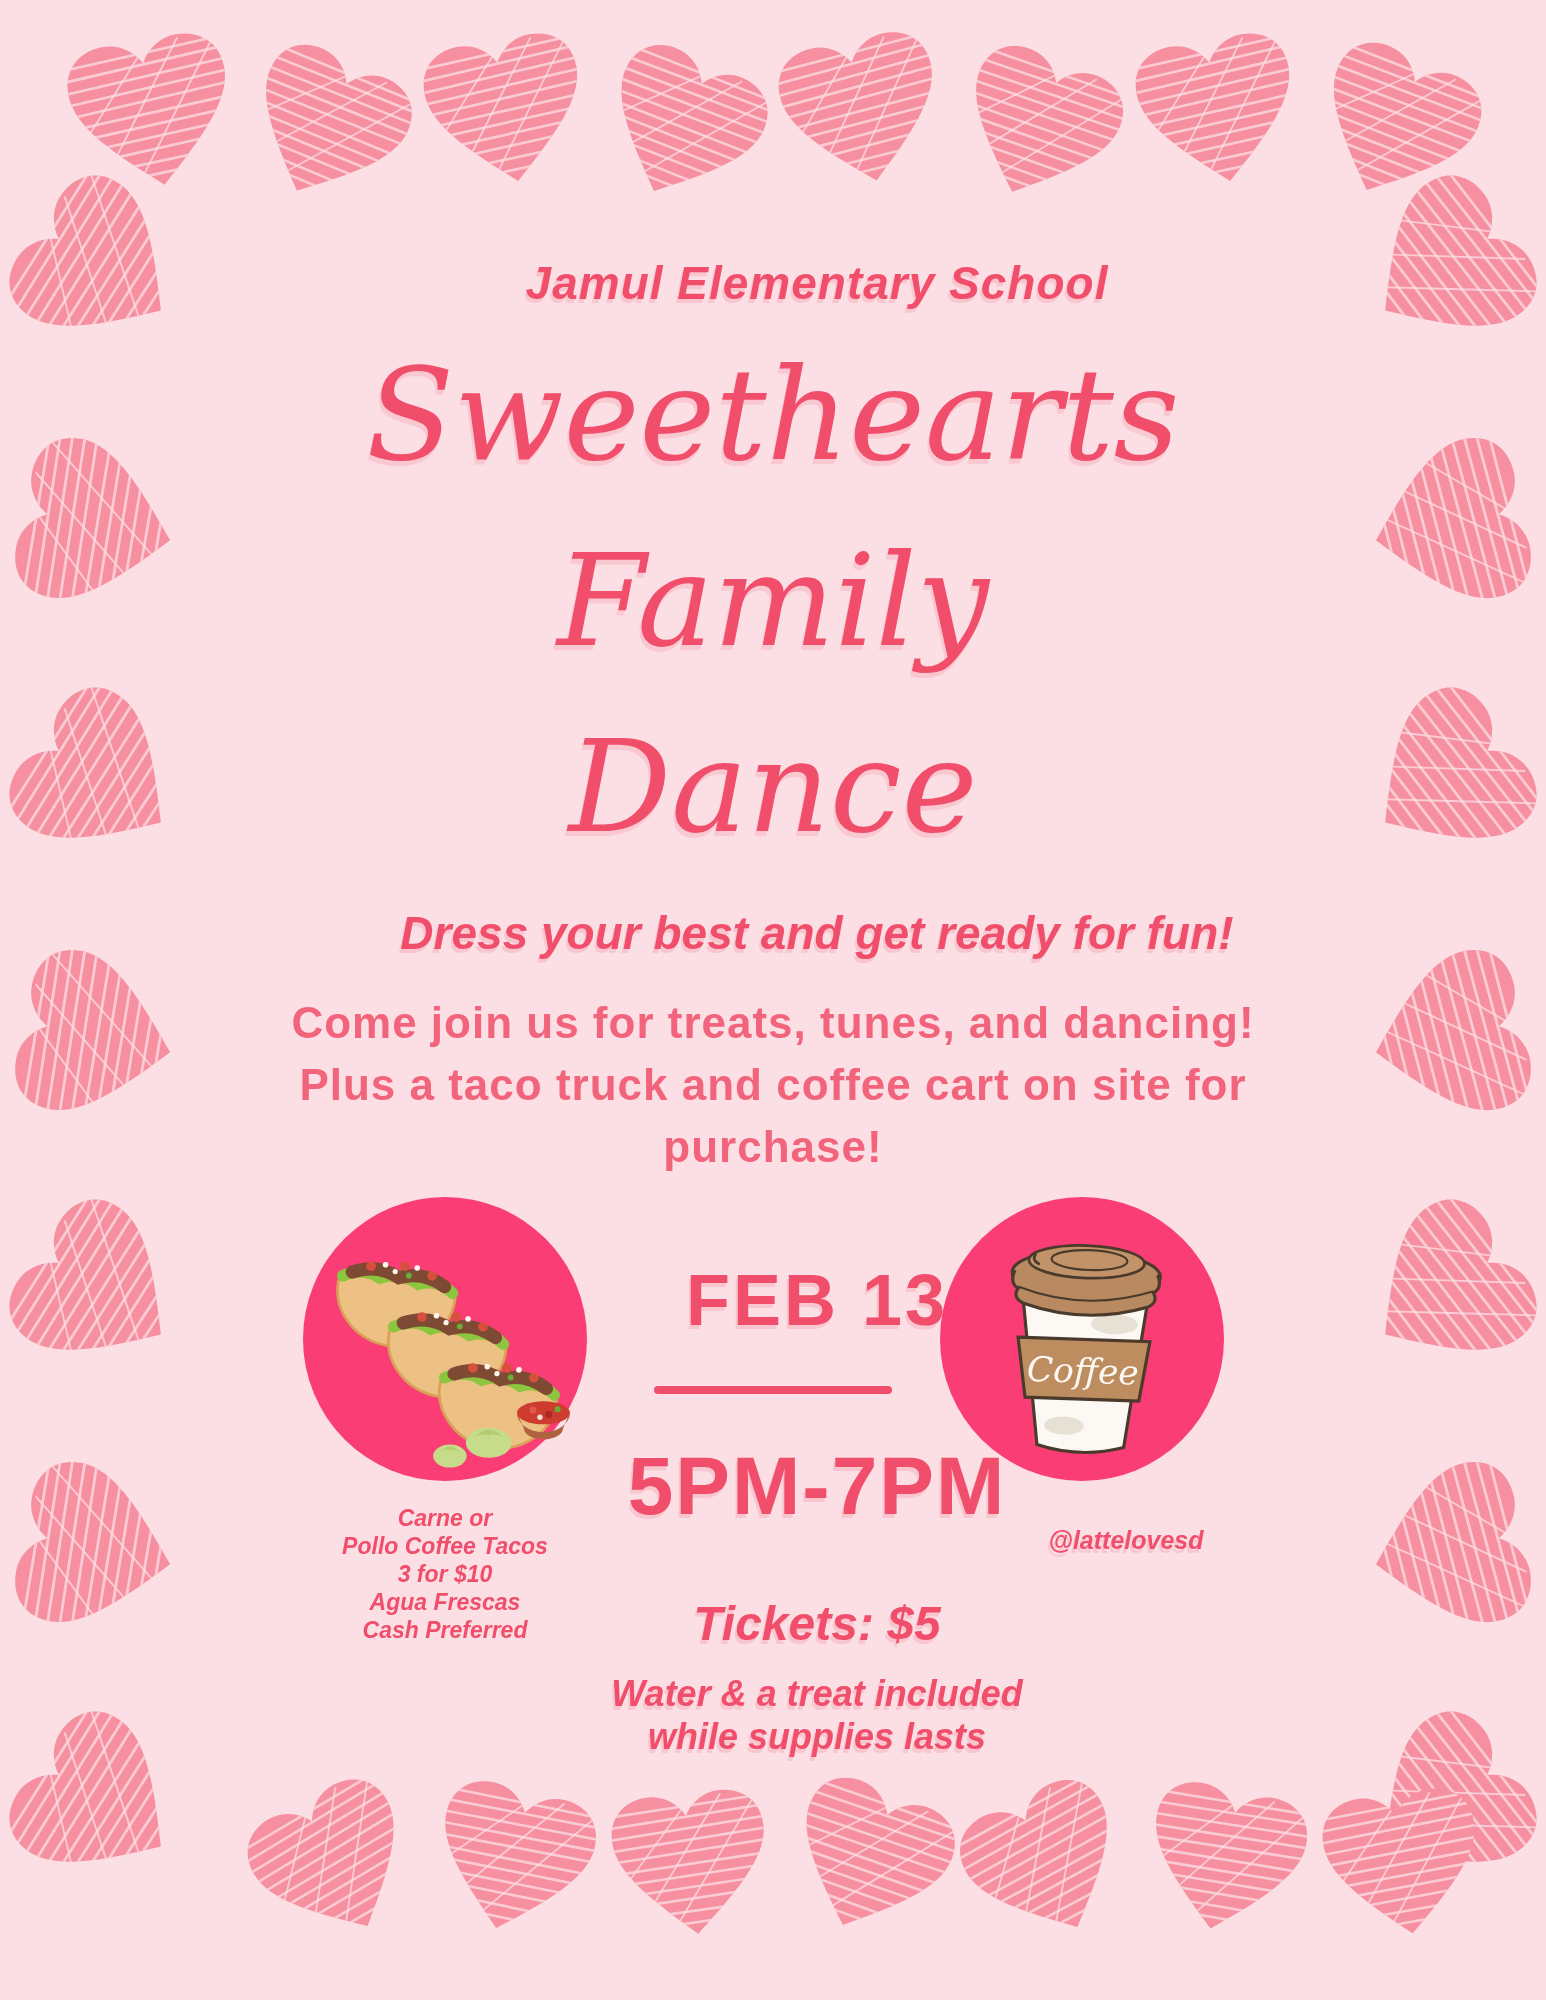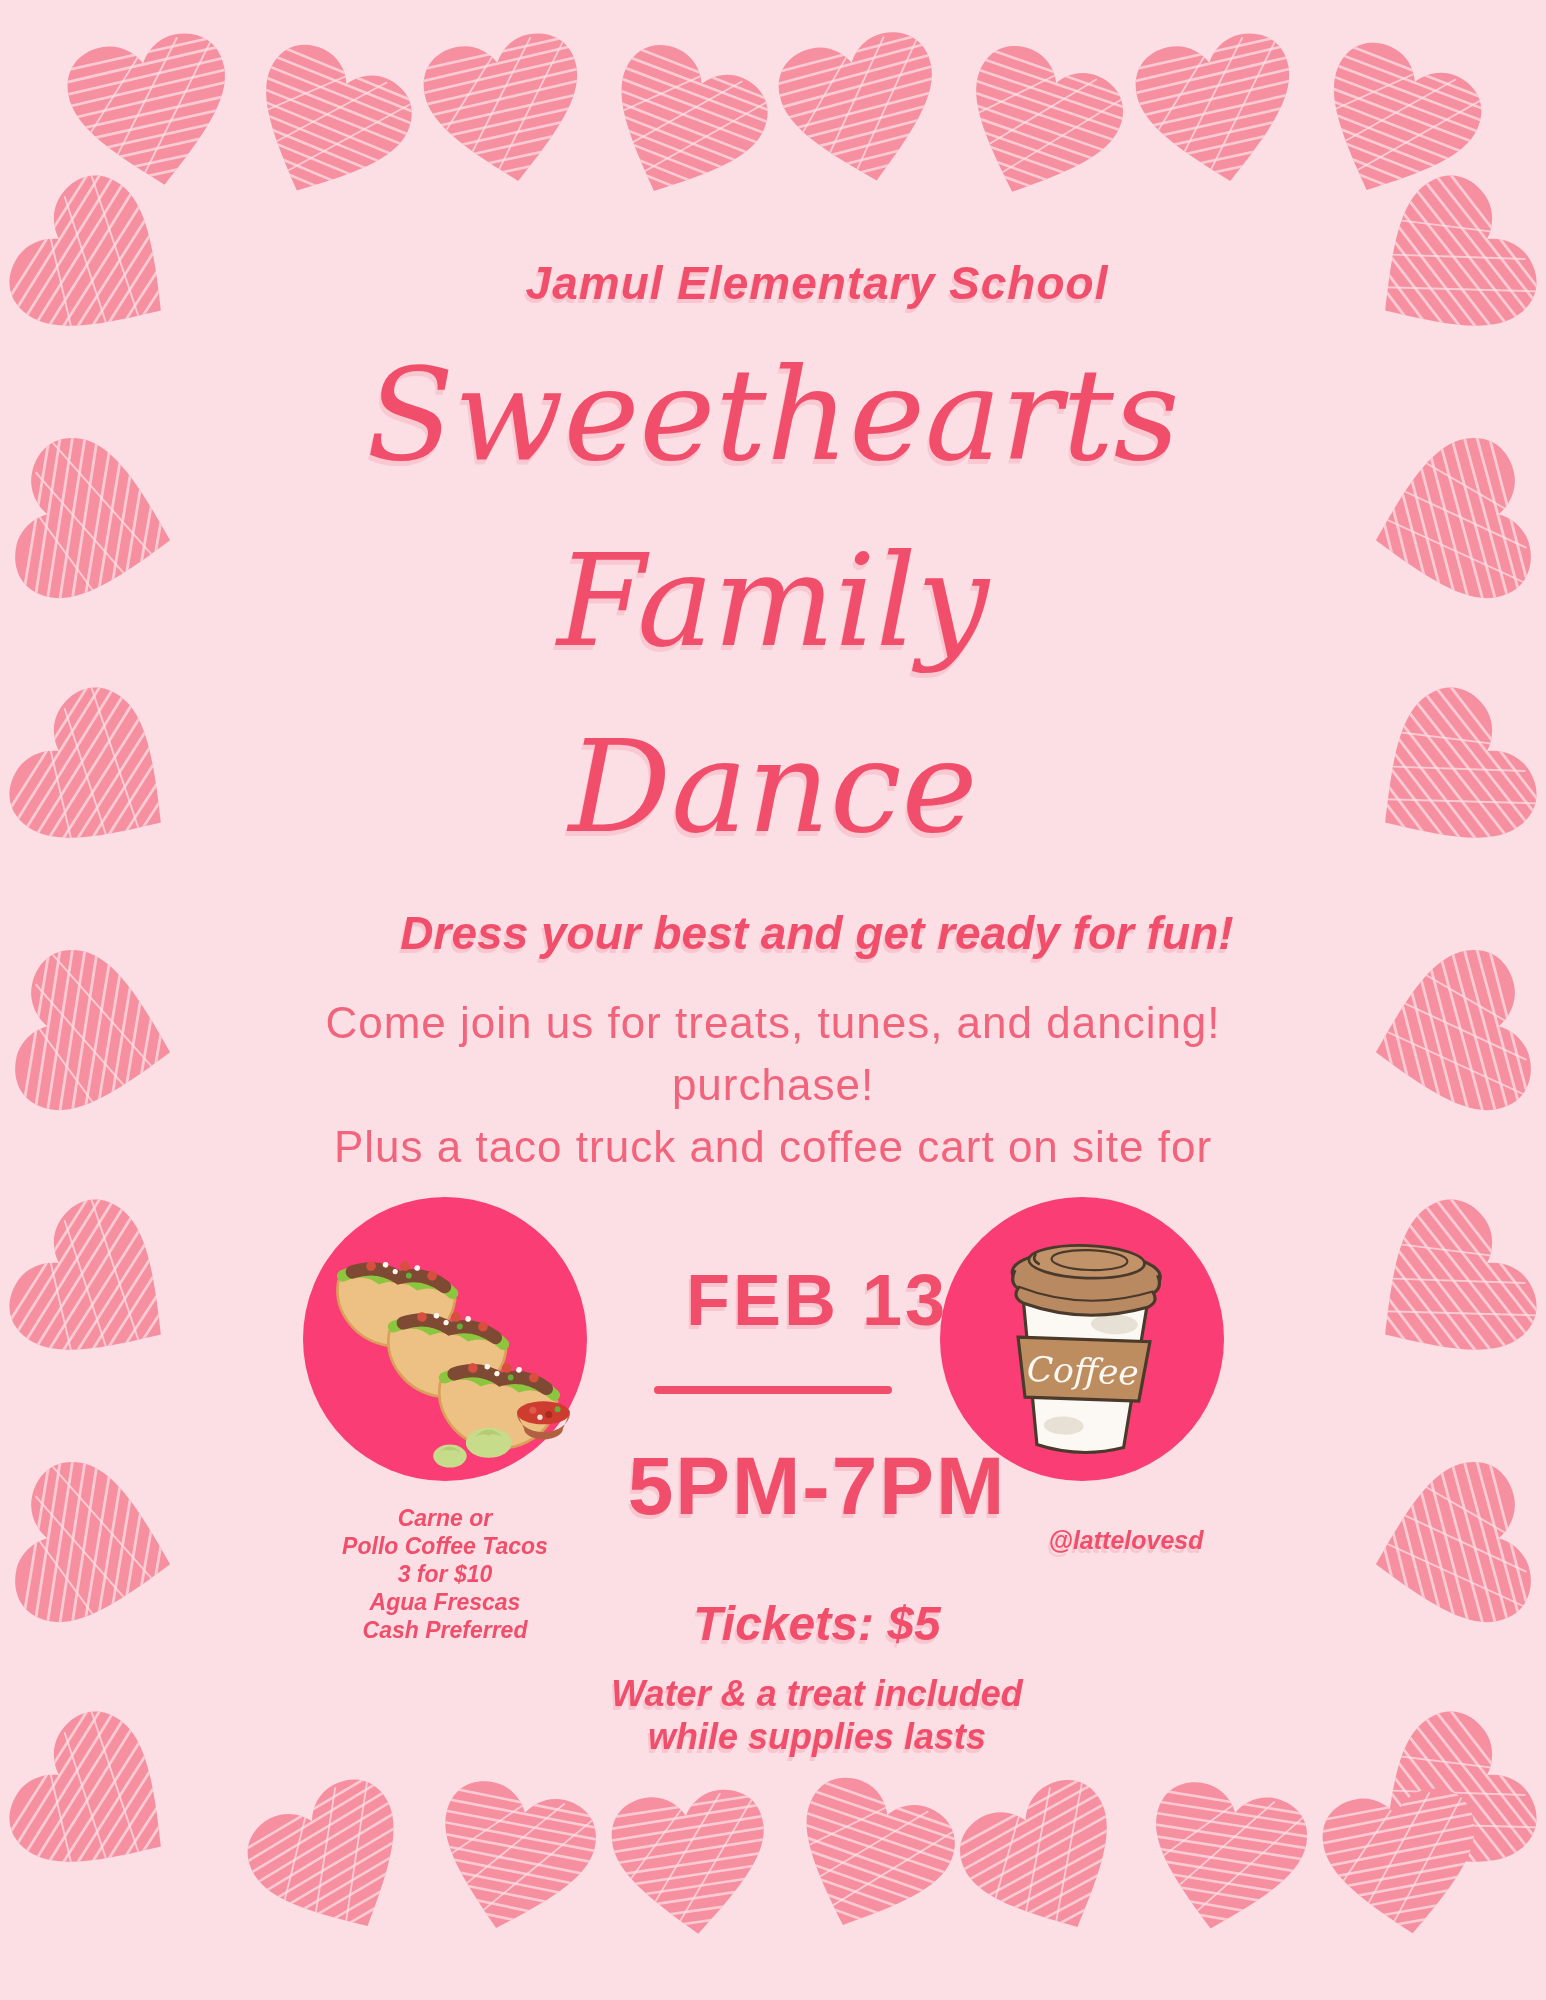--- a/index.html
+++ b/index.html
@@ -30,21 +30,21 @@
     font-style:italic;font-weight:normal;
     font-size:128px;line-height:186px;
     color:#F14E6B;
     text-shadow:-2px 5px 0 rgba(247,173,186,.45);
   }
   .tagline{top:906px;font-size:46px;}
   .body-copy{
     position:absolute;left:0;top:992px;width:100%;
     text-align:center;
     font-size:44px;line-height:62px;
-    font-weight:normal;font-style:normal;
+    font-weight:bold;font-style:normal;
     color:#F2647C;
     letter-spacing:1px;
   }
   .circle{
     position:absolute;width:284px;height:284px;border-radius:50%;
     background:#FA3D74;
   }
   .taco-circle{left:303px;top:1197px;}
   .coffee-circle{left:940px;top:1197px;}
   .taco-art{position:absolute;left:307px;top:1208px;width:300px;height:272px;overflow:visible;}
@@ -193,22 +193,22 @@
   <div class="title">
     <div>Sweethearts</div>
     <div>Family</div>
     <div>Dance</div>
   </div>
 
   <div class="t tagline">Dress your best and get ready for fun!</div>
 
   <div class="body-copy">
     <div>Come join us for treats, tunes, and dancing!</div>
+    <div>Plus a taco truck and coffee cart on site for</div>
     <div>purchase!</div>
-    <div>Plus a taco truck and coffee cart on site for</div>
   </div>
 
   <div class="circle taco-circle"></div>
   <svg class="taco-art" viewBox="0 0 340 300">
     <g transform="rotate(9 170 150)">
 
       <g transform="translate(12,38)">
         <path d="M14,62 A50,50 0 0 1 44,53 L118,53 A50,50 0 0 1 148,62 L148,64 A67,62 0 0 1 14,64 Z" fill="#EDC084" stroke="#D9A158" stroke-width="3"></path>
         <path d="M18,56 Q40,42 60,52 Q82,40 104,52 Q126,42 144,56" fill="none" stroke="#8CC63F" stroke-width="13" stroke-linecap="round"></path>
         <path d="M28,50 Q55,36 81,48 Q108,36 134,50" fill="none" stroke="#7E4A33" stroke-width="15" stroke-linecap="round"></path>

